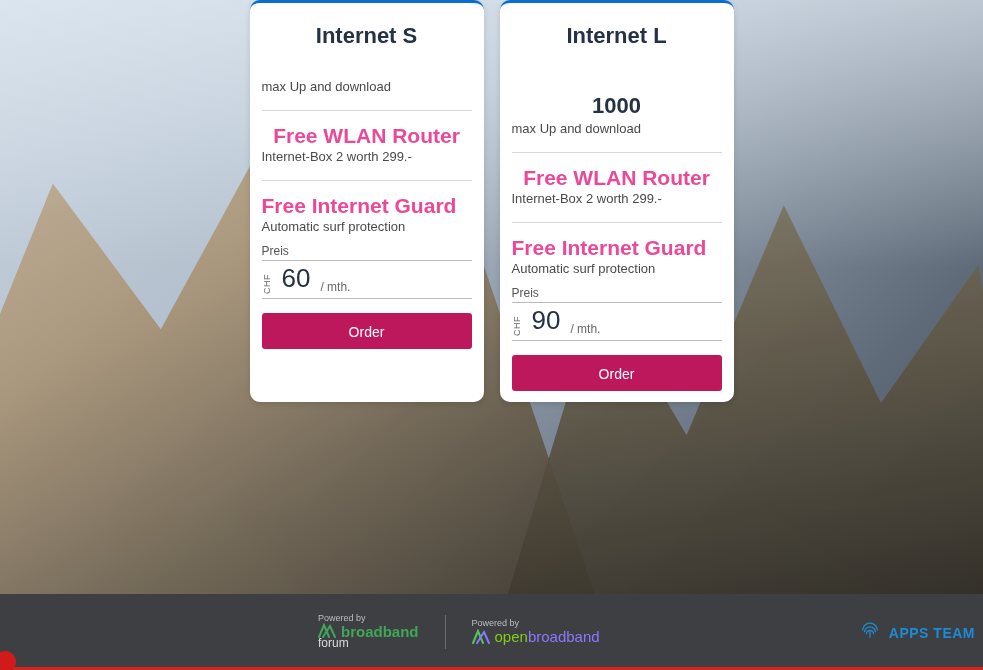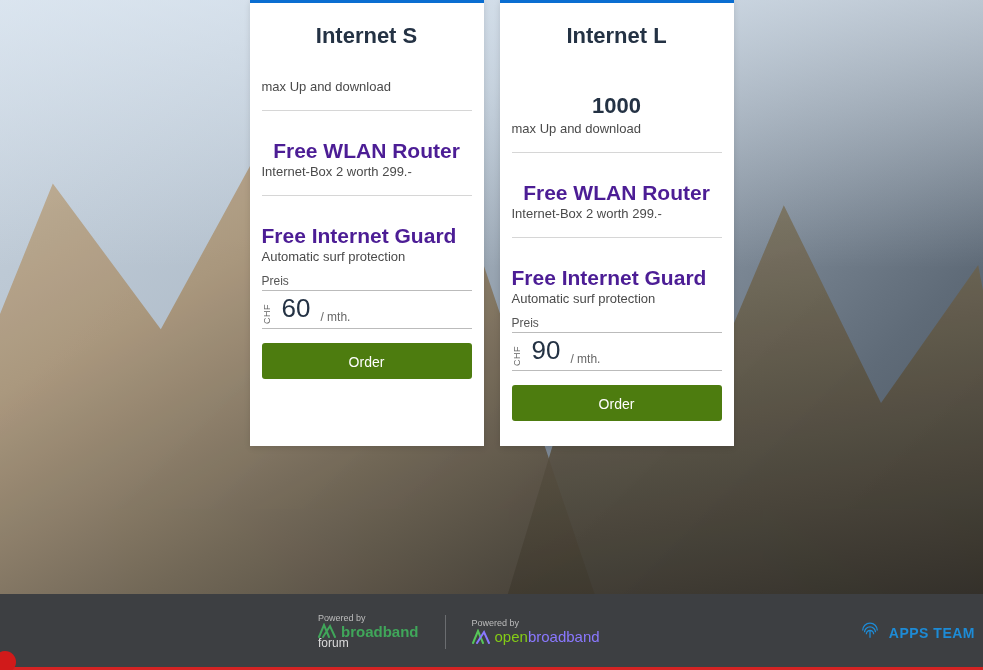--- a/index.html
+++ b/index.html
@@ -26,42 +26,42 @@
   .content{position:relative;z-index:2;width:100%;height:100%;}
   h1.page-title{
     margin:0;padding:36px 0 26px 0;text-align:center;
     font-size:31px;font-weight:600;color:#2a2a2a;letter-spacing:-0.3px;
   }
   .cards{
     display:flex;justify-content:center;gap:16px;
   }
   .card{
     width:234px;background:#fff;border-top:3px solid #0a6ed1;
-    padding:0 0 25px 0;box-shadow:0 2px 6px rgba(0,0,0,0.12);
-    display:flex;flex-direction:column;
+    padding:0 0 11px 0;box-shadow:0 2px 6px rgba(0,0,0,0.12);
+    display:flex;flex-direction:column;border-radius:10px;
   }
   .card h2.plan-name{
     margin:0;padding:20px 0 28px 0;text-align:center;
     font-size:22px;font-weight:700;color:#243244;
   }
   .block{padding:0 12px;}
   .speed{font-size:22px;font-weight:700;color:#243244;text-align:center;margin-top:16px;}
   .sub{font-size:13px;color:#4a4a4a;margin-top:2px;}
   .rule{height:1px;background:#d6d6d6;margin:16px 12px 0 12px;}
-  .feature-title{font-size:21px;font-weight:700;color:#4c1d95;margin-top:28px;text-align:left; line-height:1.1;}
+  .feature-title{font-size:21px;font-weight:700;color:#ec4899;margin-top:13px;text-align:left; line-height:1.1;}
   .feature-title.center{text-align:center;}
   .price-wrap{margin:10px 12px 0 12px;}
   .price-label{font-size:12px;color:#555;border-bottom:1px solid #bbb;padding-bottom:2px;}
   .price-line{display:flex;align-items:flex-end;gap:10px;border-bottom:1px solid #bbb;padding:2px 0 4px 0;}
   .chf{font-size:9px;color:#666;writing-mode:vertical-rl;transform:rotate(180deg);letter-spacing:0.5px;}
   .price-amount{font-size:26px;font-weight:500;color:#243244;}
   .per{font-size:12px;color:#666;}
   .order-btn{
     display:block;margin:14px 12px 0 12px;height:36px;line-height:36px;
-    background:#4d7c0f;color:#fff;text-align:center;border-radius:3px;
+    background:#be185d;color:#fff;text-align:center;border-radius:3px;
     font-size:14px;border:none;cursor:pointer;width:calc(100% - 24px);
   }
   
   .footer{
     position:absolute;left:0;right:0;bottom:0;height:76px;
     background:#3d3f42;z-index:3;display:flex;align-items:center;
     padding:0 18px;color:#dcdcdc;font-size:10px;
   }
   .footer .red-edge{
     position:absolute;left:0;bottom:0;height:3px;width:100%;

